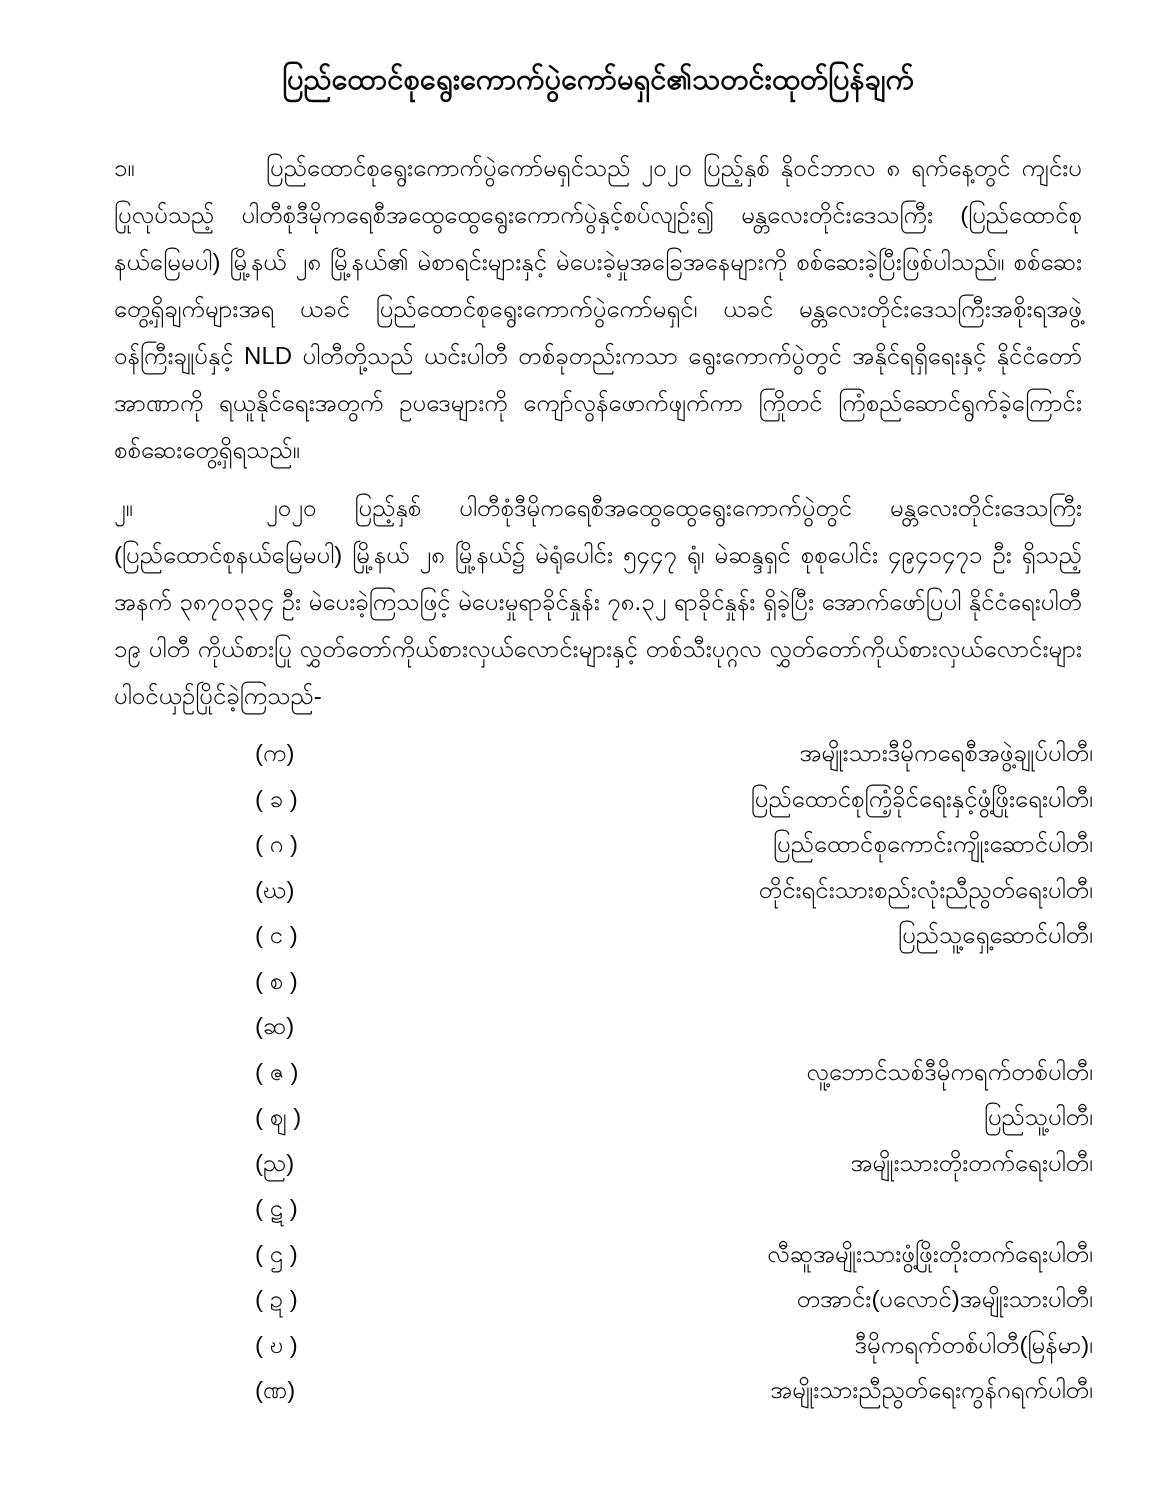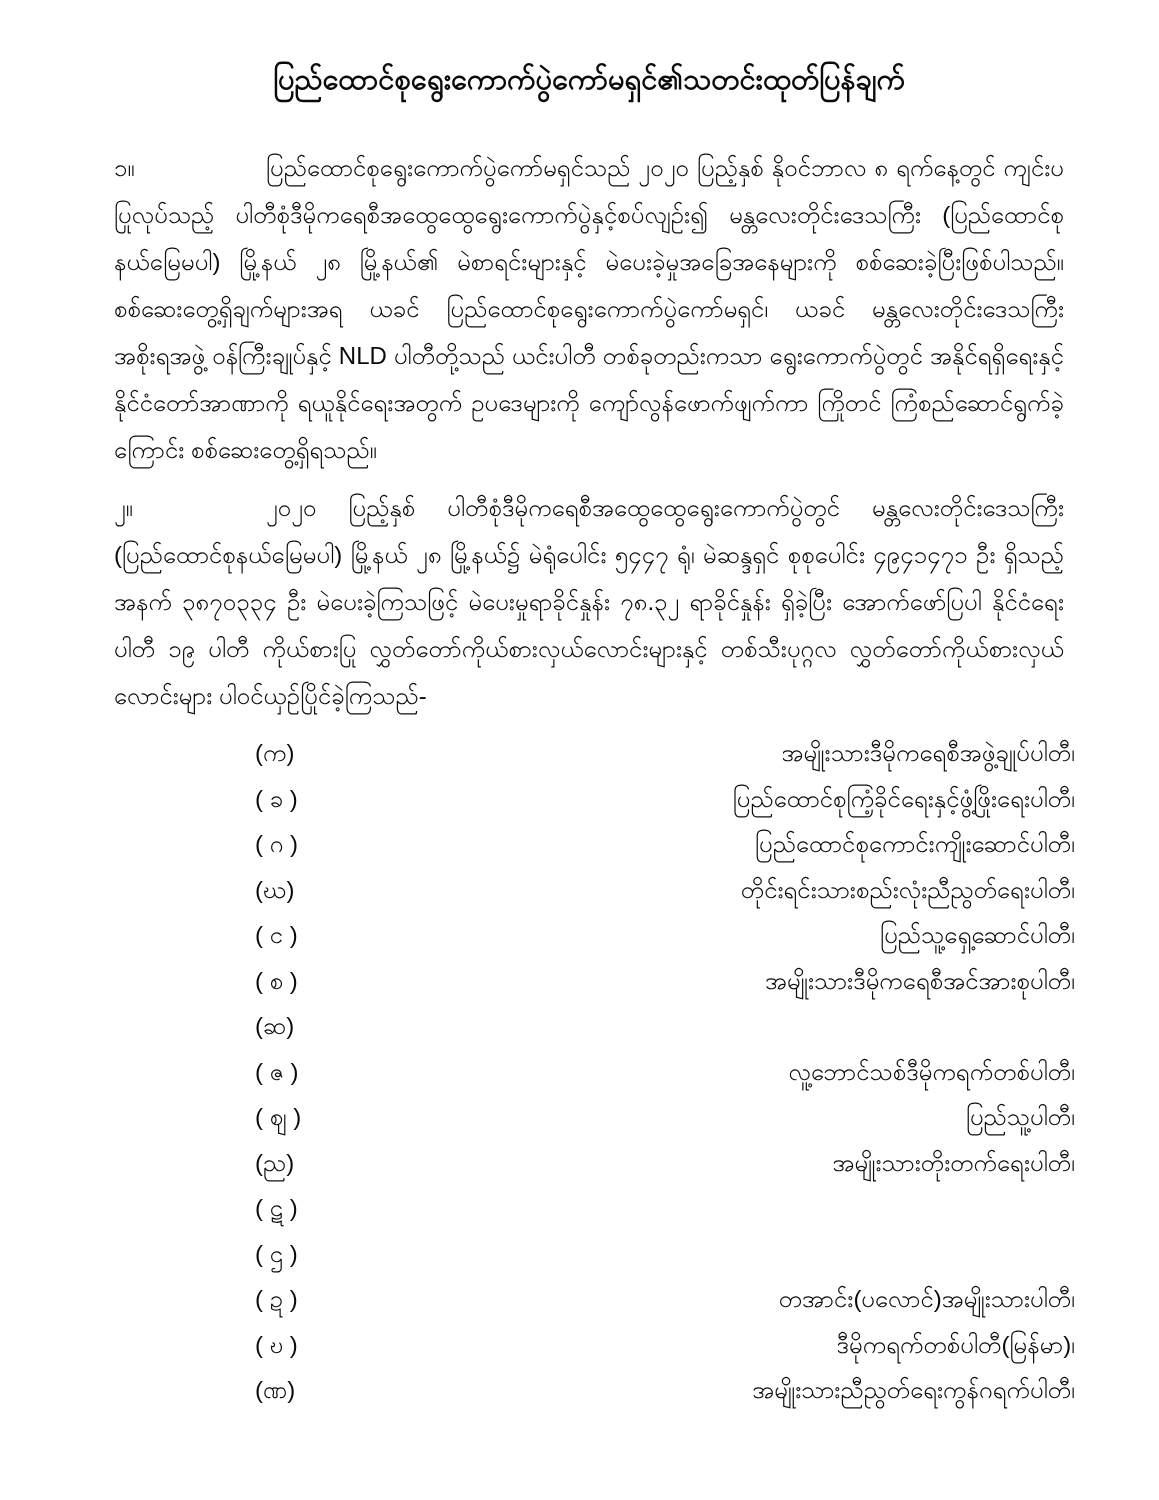--- a/index.html
+++ b/index.html
@@ -7,21 +7,21 @@
     padding: 0;
     background: #ffffff;
   }
   .page {
     position: relative;
     width: 1159px;
     height: 1500px;
     margin: 0 auto;
     background: #ffffff;
     box-sizing: border-box;
-    padding: 50px 84px 0 103px;
+    padding: 50px 66px 0 103px;
     font-family: "Liberation Sans", sans-serif;
     color: #0a0a0a;
     overflow: hidden;
   }
   .doc-header {
     text-align: center;
     margin-bottom: 36px;
   }
   .doc-title {
     font-size: 29px;
@@ -97,21 +97,20 @@
       <li class="party-item">
           <span class="party-marker">(ဃ)</span>
           <span class="party-label">တိုင်းရင်းသားစည်းလုံးညီညွတ်ရေးပါတီ၊</span>
         </li>
       <li class="party-item">
           <span class="party-marker">( င )</span>
           <span class="party-label">ပြည်သူ့ရှေ့ဆောင်ပါတီ၊</span>
         </li>
       <li class="party-item">
           <span class="party-marker">( စ )</span>
-          <span class="party-label">အမျိုးသားဒီမိုကရေစီအင်အားစုပါတီ၊</span>
         </li>
       <li class="party-item">
           <span class="party-marker">(ဆ)</span>
         </li>
       <li class="party-item">
           <span class="party-marker">( ဇ )</span>
           <span class="party-label">လူ့ဘောင်သစ်ဒီမိုကရက်တစ်ပါတီ၊</span>
         </li>
       <li class="party-item">
           <span class="party-marker">( ဈ )</span>
@@ -119,20 +118,21 @@
         </li>
       <li class="party-item">
           <span class="party-marker">(ည)</span>
           <span class="party-label">အမျိုးသားတိုးတက်ရေးပါတီ၊</span>
         </li>
       <li class="party-item">
           <span class="party-marker">( ဋ )</span>
         </li>
       <li class="party-item">
           <span class="party-marker">( ဌ )</span>
+          <span class="party-label">လီဆူအမျိုးသားဖွံ့ဖြိုးတိုးတက်ရေးပါတီ၊</span>
         </li>
       <li class="party-item">
           <span class="party-marker">( ဍ )</span>
           <span class="party-label">တအာင်း(ပလောင်)အမျိုးသားပါတီ၊</span>
         </li>
       <li class="party-item">
           <span class="party-marker">( ဎ )</span>
           <span class="party-label">ဒီမိုကရက်တစ်ပါတီ(မြန်မာ)၊</span>
         </li>
       <li class="party-item">

